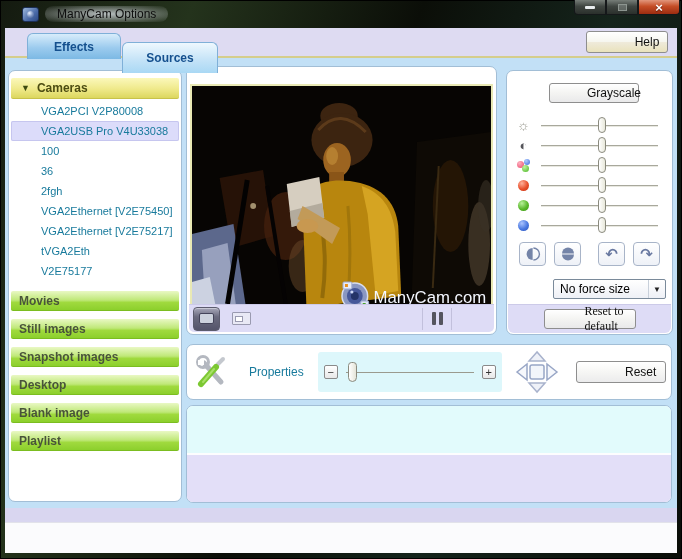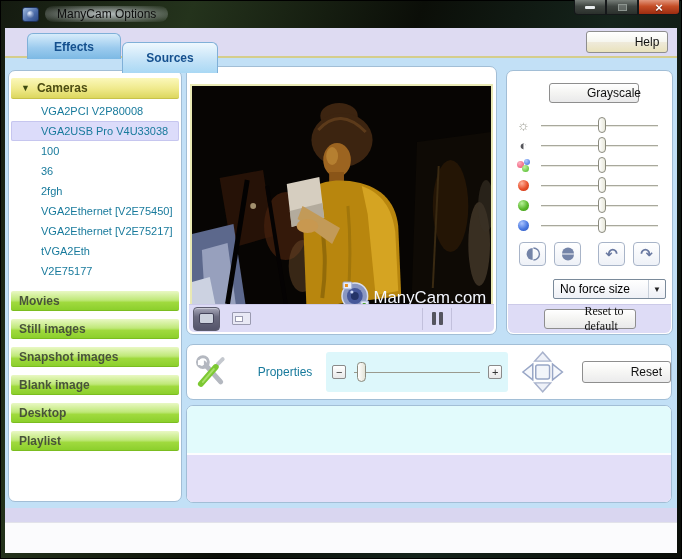--- a/index.html
+++ b/index.html
@@ -107,21 +107,21 @@
     background:linear-gradient(#ffffff,#eef0f6);display:flex;align-items:center;font-size:12px;color:#000;margin-left:40px;}
   .force-size .val{flex:1;padding-left:6px;}
   .force-size .arrowbox{width:17px;height:100%;display:flex;align-items:center;justify-content:center;
     border-left:1px solid #c8d0da;font-size:8px;color:#222;}
   .right-footer{position:absolute;left:1px;right:1px;bottom:1px;height:29px;
     background:var(--strip-lavender,#dedcf6);border-top:1px solid #cccae8;border-radius:0 0 6px 6px;
     display:flex;align-items:center;justify-content:center;}
   .resetdef-btn{width:92px;height:20px;background:linear-gradient(#ffffff,#f4f4f2 50%,#e9e9ea);font-family:Liberation Serif, serif;}
   
   .props{left:181px;top:316px;width:486px;height:56px;display:flex;align-items:center;padding-left:8px;}
-  .props-label{margin-left:31px;font-size:12px;color:var(--camera-text,#187a9c);}
+  .props-label{margin-left:22px;font-size:12px;color:var(--camera-text,#187a9c);}
   .zoom-strip{margin-left:14px;width:184px;height:40px;background:#ddf7fb;border-radius:3px;
     display:flex;align-items:center;padding:0 6px;}
   .pm-btn{width:14px;height:14px;border:1px solid #8a8a8a;border-radius:2px;background:linear-gradient(#fff,#e8e8e8);
     display:flex;align-items:center;justify-content:center;font-size:11px;line-height:1;color:#333;}
   .zoom-track{flex:1;height:20px;margin:0 8px;position:relative;}
   .zoom-track .line{position:absolute;left:0;right:0;top:10px;height:1px;background:#9a9a8e;}
   .zoom-thumb{position:absolute;top:0;width:9px;height:20px;border:1px solid #8a8a7e;
     border-radius:4px 4px 5px 5px;background:linear-gradient(90deg,#fff,#e4e4d8);margin-left:-4px;}
   .dpad{margin-left:6px;}
   .reset-btn{margin-left:10px;width:90px;height:22px;background:linear-gradient(#ffffff,#f6f6f4 50%,#ebebec);}
@@ -172,22 +172,22 @@
       <div class="cam-item">36</div>
       <div class="cam-item">2fgh</div>
       <div class="cam-item">VGA2Ethernet [V2E75450]</div>
       <div class="cam-item">VGA2Ethernet [V2E75217]</div>
       <div class="cam-item">tVGA2Eth</div>
       <div class="cam-item">V2E75177</div>
       <div class="cat-spacer"></div>
       <div class="cat-bar">Movies</div>
       <div class="cat-bar">Still images</div>
       <div class="cat-bar">Snapshot images</div>
+      <div class="cat-bar">Desktop</div>
       <div class="cat-bar">Blank image</div>
-      <div class="cat-bar">Desktop</div>
       <div class="cat-bar">Playlist</div>
     </div>
 
     <div class="panel center">
       <div class="video-frame">
         <svg viewBox="0 0 303 230" preserveAspectRatio="none">
           <rect x="0" y="0" width="303" height="230" fill="#070503"></rect>
 
           <polygon points="28,92 72,84 82,150 40,162" fill="#2a1408" opacity="0.9"></polygon>
           <ellipse cx="95" cy="140" rx="22" ry="34" fill="#44200e" opacity="0.75"></ellipse>

